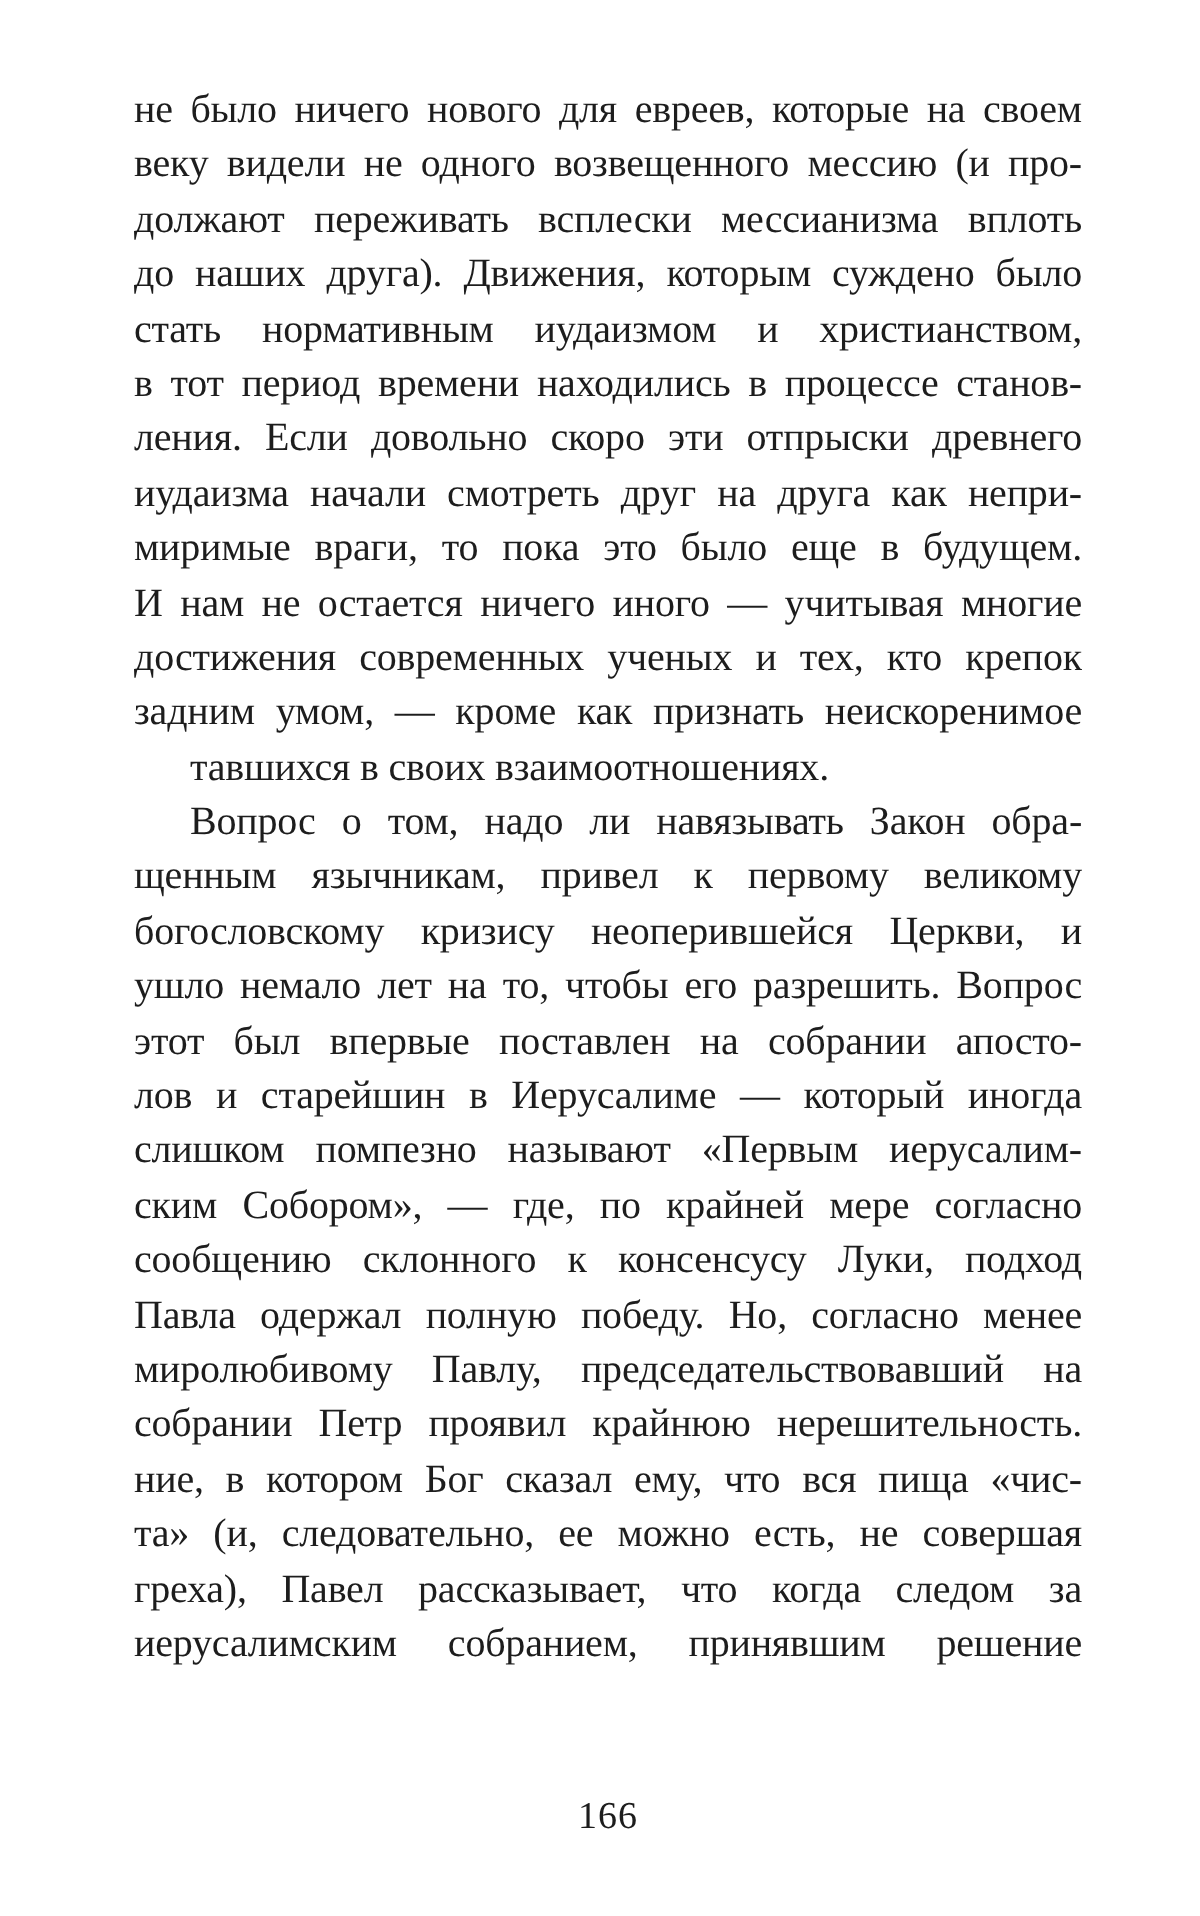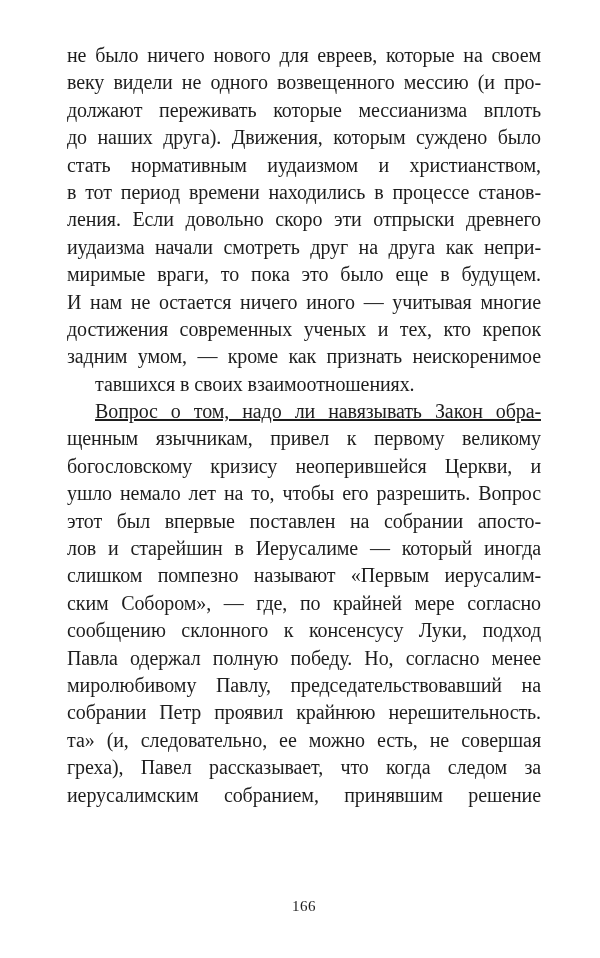--- a/index.html
+++ b/index.html
@@ -31,40 +31,39 @@
     white-space: normal;
     height: 27.4px;
     overflow: hidden;
   }
   .line.para-end {
     text-align-last: left;
     margin-left: 28px;
   }
   .line.indent {
     text-indent: 28px;
-    text-decoration: underline;
   }
   .page-number {
     position: absolute;
     left: 67px;
     width: 474px;
     top: 898px;
     text-align: center;
-    font-size: 15px;
+    font-size: 19px;
     letter-spacing: 0.5px;
   }
 </style>
 </head>
 <body>
 
 <div class="page">
   <div class="text-block" id="text-block">
       <div class="line">не было ничего нового для евреев, которые на своем</div>
       <div class="line">веку видели не одного возвещенного мессию (и про-</div>
-      <div class="line">должают переживать которые мессианизма вплоть</div>
+      <div class="line">должают переживать всплески мессианизма вплоть</div>
       <div class="line">до наших друга). Движения, которым суждено было</div>
       <div class="line">стать нормативным иудаизмом и христианством,</div>
       <div class="line">в тот период времени находились в процессе станов-</div>
       <div class="line">ления. Если довольно скоро эти отпрыски древнего</div>
       <div class="line">иудаизма начали смотреть друг на друга как непри-</div>
       <div class="line">миримые враги, то пока это было еще в будущем.</div>
       <div class="line">И нам не остается ничего иного — учитывая многие</div>
       <div class="line">достижения современных ученых и тех, кто крепок</div>
       <div class="line">задним умом, — кроме как признать неискоренимое</div>
       <div class="line para-end">тавшихся в своих взаимоотношениях.</div>
@@ -73,18 +72,19 @@
       <div class="line">богословскому кризису неоперившейся Церкви, и</div>
       <div class="line">ушло немало лет на то, чтобы его разрешить. Вопрос</div>
       <div class="line">этот был впервые поставлен на собрании апосто-</div>
       <div class="line">лов и старейшин в Иерусалиме — который иногда</div>
       <div class="line">слишком помпезно называют «Первым иерусалим-</div>
       <div class="line">ским Собором», — где, по крайней мере согласно</div>
       <div class="line">сообщению склонного к консенсусу Луки, подход</div>
       <div class="line">Павла одержал полную победу. Но, согласно менее</div>
       <div class="line">миролюбивому Павлу, председательствовавший на</div>
       <div class="line">собрании Петр проявил крайнюю нерешительность.</div>
+      <div class="line">ние, в котором Бог сказал ему, что вся пища «чис-</div>
       <div class="line">та» (и, следовательно, ее можно есть, не совершая</div>
       <div class="line">греха), Павел рассказывает, что когда следом за</div>
       <div class="line">иерусалимским собранием, принявшим решение</div>
     </div>
   <div class="page-number">166</div>
 </div>
 
 </body></html>

